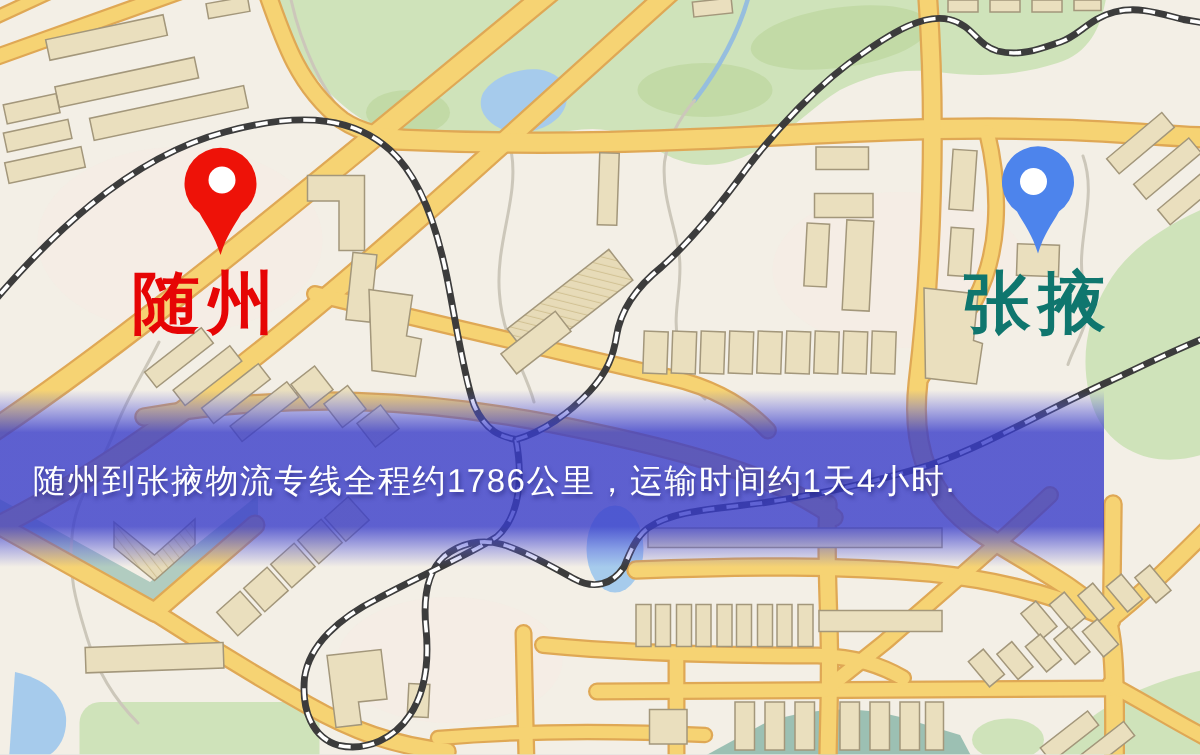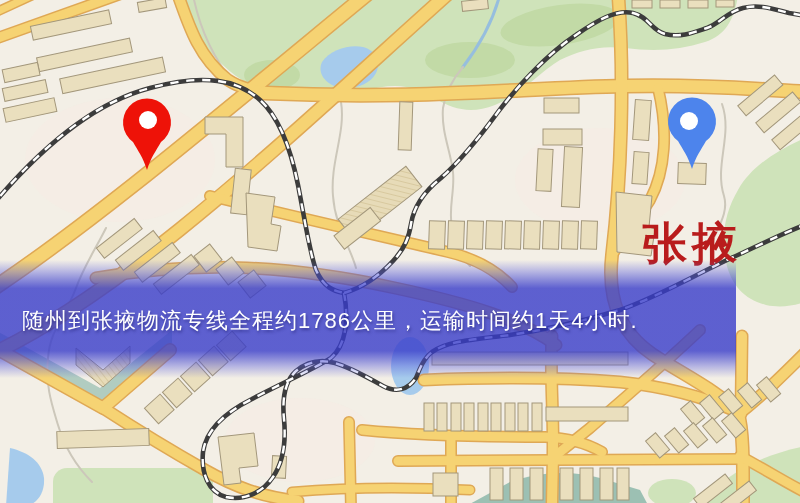--- a/index.html
+++ b/index.html
@@ -38,21 +38,21 @@
     text-shadow:1px 2px 3px rgba(30,30,110,.6);
   }
 
   
   .city-label {
     position:absolute; line-height:1; font-weight:bold; font-size:45px;
     letter-spacing:5px; white-space:nowrap;
     font-family:"Liberation Serif","DejaVu Serif",serif;
   }
   .city-label.origin { left:88px;  top:180px; color:#e60505; }
-  .city-label.dest   { left:642px; top:180px; color:#b91c1c;margin-top:42px; }
+  .city-label.dest   { left:642px; top:180px; color:#0f766e; }
 </style>
 </head>
 <body>
 
 <div class="stage">
 
   <svg width="800" height="503" viewBox="0 0 800 503" aria-label="map">
     <defs>
       <pattern id="hatch" width="5" height="5" patternUnits="userSpaceOnUse" patternTransform="rotate(-38)">
         <rect width="5" height="5" fill="#e7dbb8"></rect>
@@ -277,19 +277,20 @@
     <g transform="translate(147,123)">
       <use href="#pinshape" fill="#ee1208"></use>
       <circle cx="1" cy="-3" r="9" fill="#ffffff"></circle>
     </g>
     <g transform="translate(692,122)">
       <use href="#pinshape" fill="#4d84ec"></use>
       <circle cx="-3" cy="-1" r="9" fill="#ffffff"></circle>
     </g>
   </svg>
 
+  <div class="city-label origin">随州</div>
   <div class="city-label dest">张掖</div>
 
   <div class="banner">
     <div class="banner-text">随州到张掖物流专线全程约1786公里，运输时间约1天4小时.</div>
   </div>
 
 </div>
 
 </body></html>

